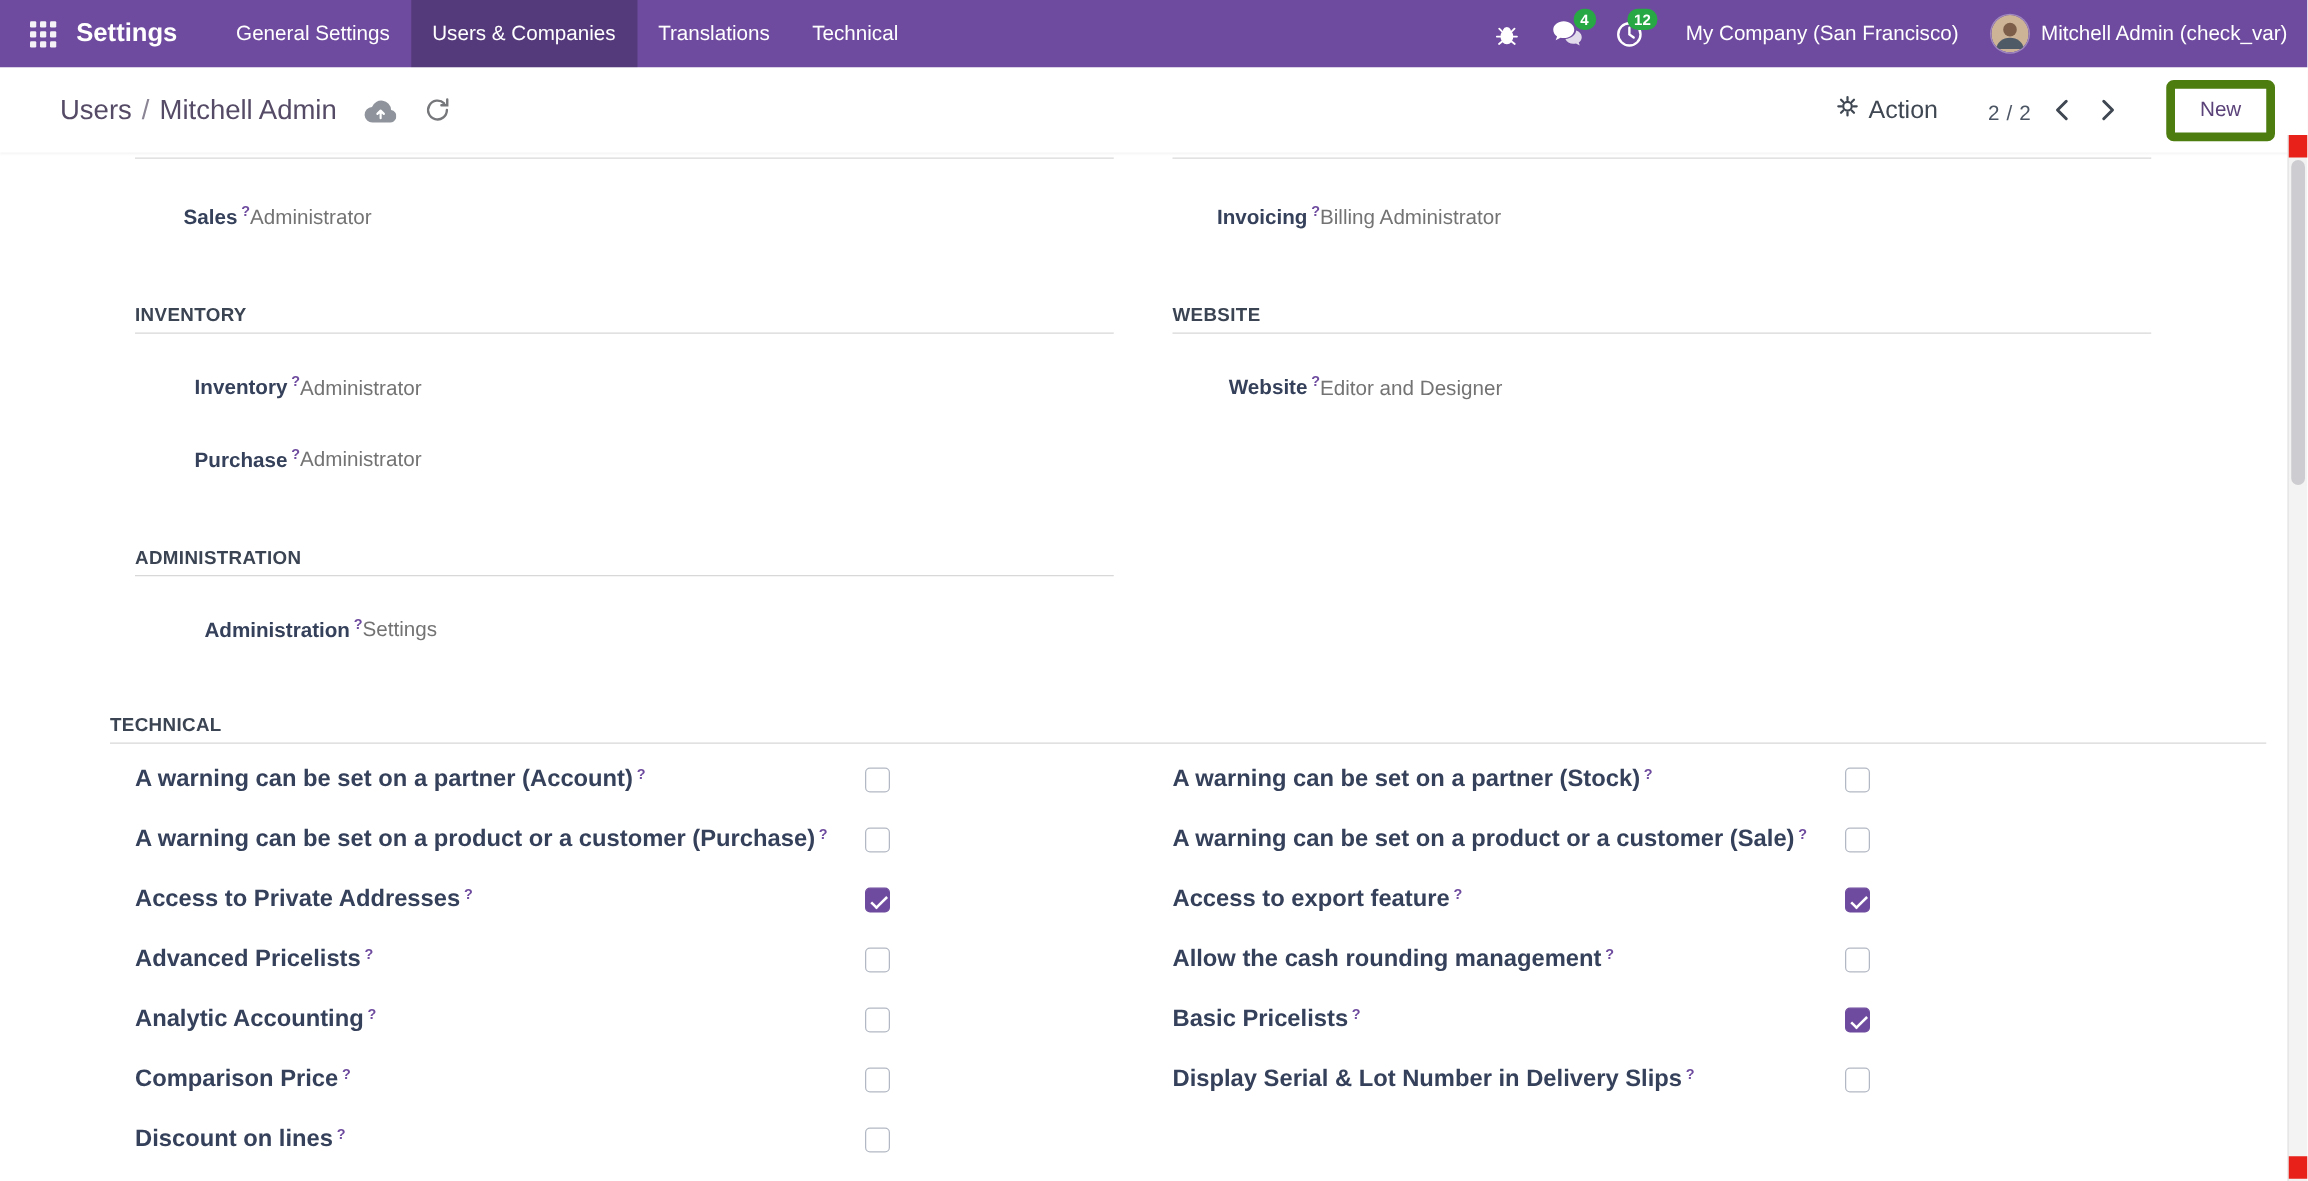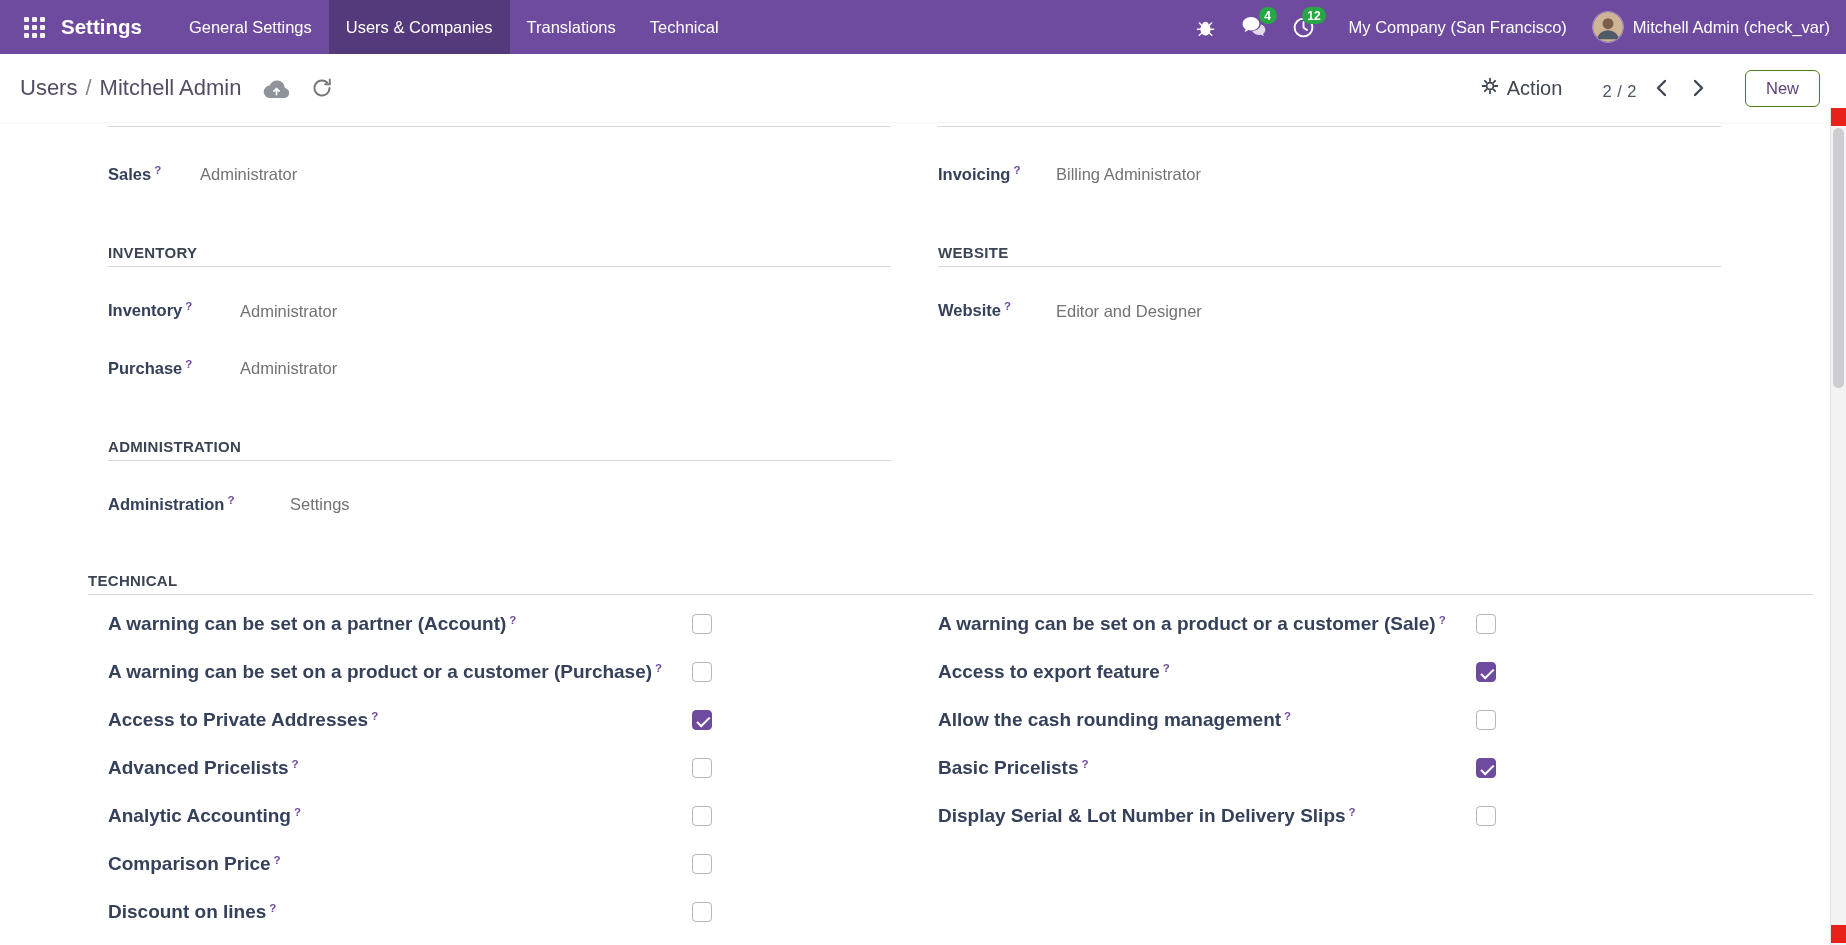--- a/index.html
+++ b/index.html
@@ -51,47 +51,47 @@
   .avatar { width: 30px; height: 30px; border-radius: 50%; overflow: hidden; display: block; box-shadow: 0 0 0 1px rgba(255,255,255,.35); }
   .user-name { font-size: 16.5px; white-space: nowrap; }
 
   
   .control-panel {
     height: 68px; display: flex; align-items: center;
     padding: 0 26px 0 20px; background: #fff;
     box-shadow: 0 1px 2px rgba(0,0,0,.05);
     position: relative; z-index: 2;
   }
-  .breadcrumb { display: flex; align-items: center; gap: 8px; font-size: 22px; color: #554b66; }
+  .breadcrumb { display: flex; align-items: center; gap: 8px; font-size: 22px; color: #554b66; margin-left: 28px; }
   .bc-link { cursor: pointer; }
   .bc-sep { color: #8a8494; }
   .bc-current { color: #554b66; }
   .cp-icon-btn { border: none; background: transparent; padding: 0; margin-left: 22px; cursor: pointer; display: flex; align-items: center; }
 
   .cp-right { margin-left: auto; display: flex; align-items: center; gap: 34px; }
   .action-btn {
     border: none; background: transparent; display: flex; align-items: center; gap: 8px;
     font-size: 20px; color: #3f4752; cursor: pointer; font-family: inherit;
   }
   .pager { display: flex; align-items: flex-end; gap: 12px; }
   .pager-count { font-size: 16.5px; color: #4b5563; letter-spacing: .5px; }
   .pager-btn { border: none; background: transparent; padding: 4px 7px; cursor: pointer; display: flex; align-items: center; }
   .new-btn {
     font-family: inherit; font-size: 16.5px; color: #5b437a; background: #fff;
-    border: 1px solid #4d7c0f; border-radius: 6px; padding: 8px 20px; cursor: pointer;
+    border: 7px solid #4d7c0f; border-radius: 6px; padding: 8px 20px; cursor: pointer;
   }
 
   
   .sheet { padding: 0 33px 0 88px; background: #fff; }
   .form-grid { margin-left: 20px; display: grid; grid-template-columns: 783px 783px; column-gap: 47px; }
   .top-grid { margin-top: 4px; }
   .col { border-top: 1px solid #d9d9d9; padding-top: 32px; }
 
   .field-row { display: flex; align-items: baseline; line-height: 23px; margin-bottom: 30px; white-space: nowrap; }
-  .field-label-cell { flex: 0 0 auto; }
+  .field-label-cell { flex: 0 0 auto; text-align: right; }
   .field-label { font-weight: 700; font-size: 16.5px; color: #35405a; }
   .help { color: var(--accent, #6e4b9e); font-size: 11.5px; font-weight: 700; margin-left: 3px; cursor: pointer; }
   .field-value { font-size: 16.5px; color: #737373; }
 
   .section-heading {
     font-size: 15px; font-weight: 700; color: #3b4452; letter-spacing: .3px;
     padding-bottom: 5px; border-bottom: 1px solid #d8d8d8;
     margin-top: 58px; margin-bottom: 28px;
   }
 
@@ -334,20 +334,24 @@
           <span class="checkbox"></span>
         </div>
         <div class="tech-row">
           <div class="tech-label-cell"><span class="tech-label">Discount on lines</span><sup class="help">?</sup></div>
           <span class="checkbox"></span>
         </div>
       </div>
 
       <div class="tech-col-right">
         <div class="tech-row">
+          <div class="tech-label-cell"><span class="tech-label">A warning can be set on a partner (Stock)</span><sup class="help">?</sup></div>
+          <span class="checkbox"></span>
+        </div>
+        <div class="tech-row">
           <div class="tech-label-cell"><span class="tech-label">A warning can be set on a product or a customer (Sale)</span><sup class="help">?</sup></div>
           <span class="checkbox"></span>
         </div>
         <div class="tech-row">
           <div class="tech-label-cell"><span class="tech-label">Access to export feature</span><sup class="help">?</sup></div>
           <span class="checkbox checked"></span>
         </div>
         <div class="tech-row">
           <div class="tech-label-cell"><span class="tech-label">Allow the cash rounding management</span><sup class="help">?</sup></div>
           <span class="checkbox"></span>

